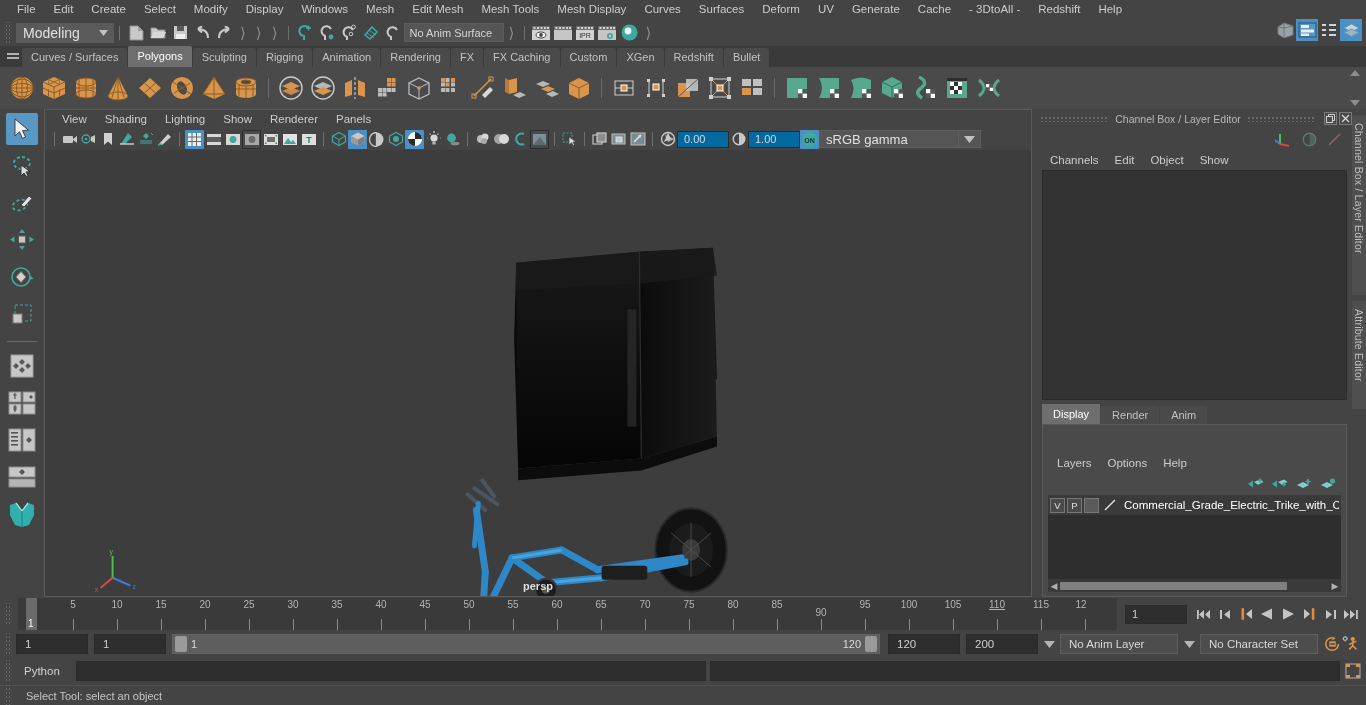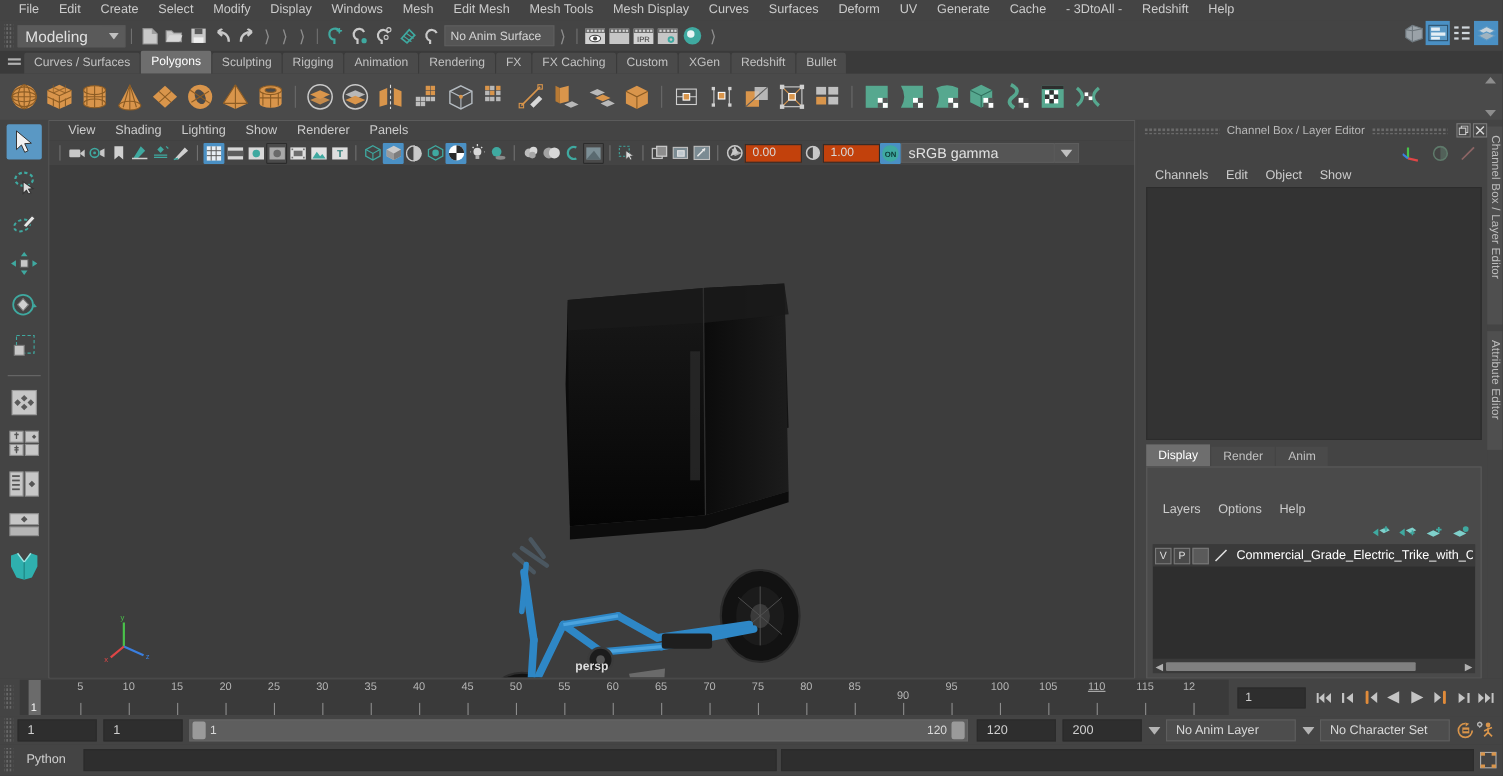--- a/index.html
+++ b/index.html
@@ -51,21 +51,21 @@
 
   .centerwrap{ flex:1 1 auto; display:flex; flex-direction:column; min-width:0; background:#444;}
   .viewport-panel{ flex:1 1 auto; margin:0 2px 0 0; display:flex; flex-direction:column; min-height:0;
        border:1px solid #5b5b5b; background:#3f3f3f;}
   .vp-menu{ height:18px; display:flex; align-items:center; background:#444444; padding-left:8px; flex:0 0 18px;}
   .vp-menu .mi{ padding:0 9px; font-size:11.5px; color:#cccccc; line-height:18px;}
   .vp-tools{ height:22px; background:#444444; display:flex; align-items:center; padding-left:4px; flex:0 0 22px;}
   .vbtn{ width:19px; height:19px; display:flex; align-items:center; justify-content:center; flex:0 0 19px; border-radius:1px;}
   .vbtn.on{ background:#4a90c4; }
   .vbtn.framed{ border:1px solid #2c2c2c; background:#4a4a4a;}
-  .numfield{ width:52px; height:17px; background:#c2410c; color:#d8d8d8; font-size:11px; display:flex;
+  .numfield{ width:52px; height:17px; background:#0369a1; color:#d8d8d8; font-size:11px; display:flex;
       align-items:center; padding-left:6px; border:1px solid #2b2b2b;}
   .cmfield{ width:140px; height:18px; background:#555555; color:#e2e2e2; font-size:13px; display:flex;
       align-items:center; padding-left:6px; border:1px solid #5d5d5d;}
   .cmarrow{ width:22px; height:18px; background:#555; border:1px solid #5d5d5d; border-left:none;
       display:flex; align-items:center; justify-content:center;}
 
   .viewport{ flex:1 1 auto; position:relative; background:#3d3d3d; overflow:hidden; min-height:0;}
   .vp-label{ position:absolute; bottom:4px; left:0; right:0; text-align:center; font-size:11px; color:#dcdcdc; font-weight:bold;}
 
   
@@ -1433,14 +1433,18 @@
             <g fill="#d9954b">
               <rect x="1" y="1" width="4" height="3"></rect>
               <rect x="11" y="1" width="4" height="3"></rect>
               <rect x="1" y="12" width="4" height="3"></rect>
               <rect x="11" y="12" width="4" height="3"></rect>
             </g>
           </svg>
       </div>
     </div>
 
+    <div class="statusbar">
+      <div class="gripdots"></div>
+      <div class="txt">Select Tool: select an object</div>
+    </div>
   </div>
 </div>
 
 </body></html>

